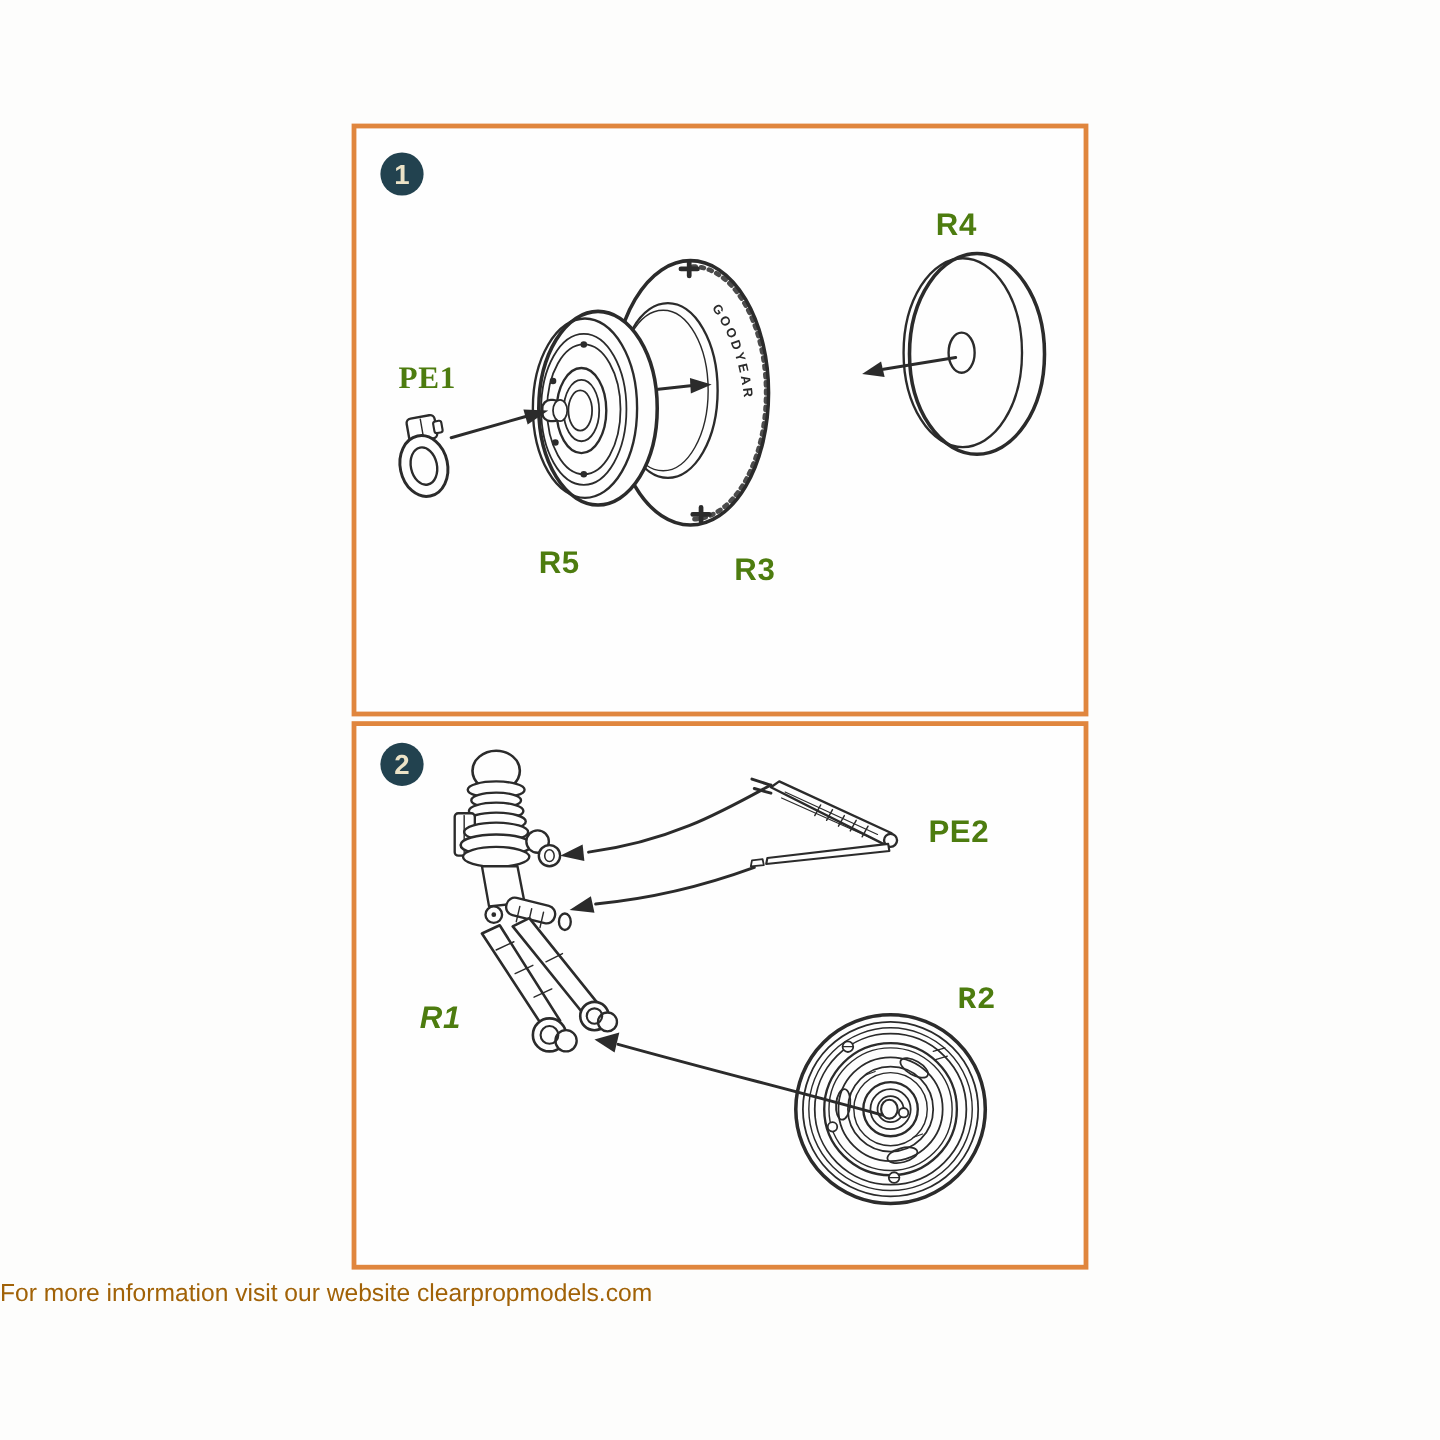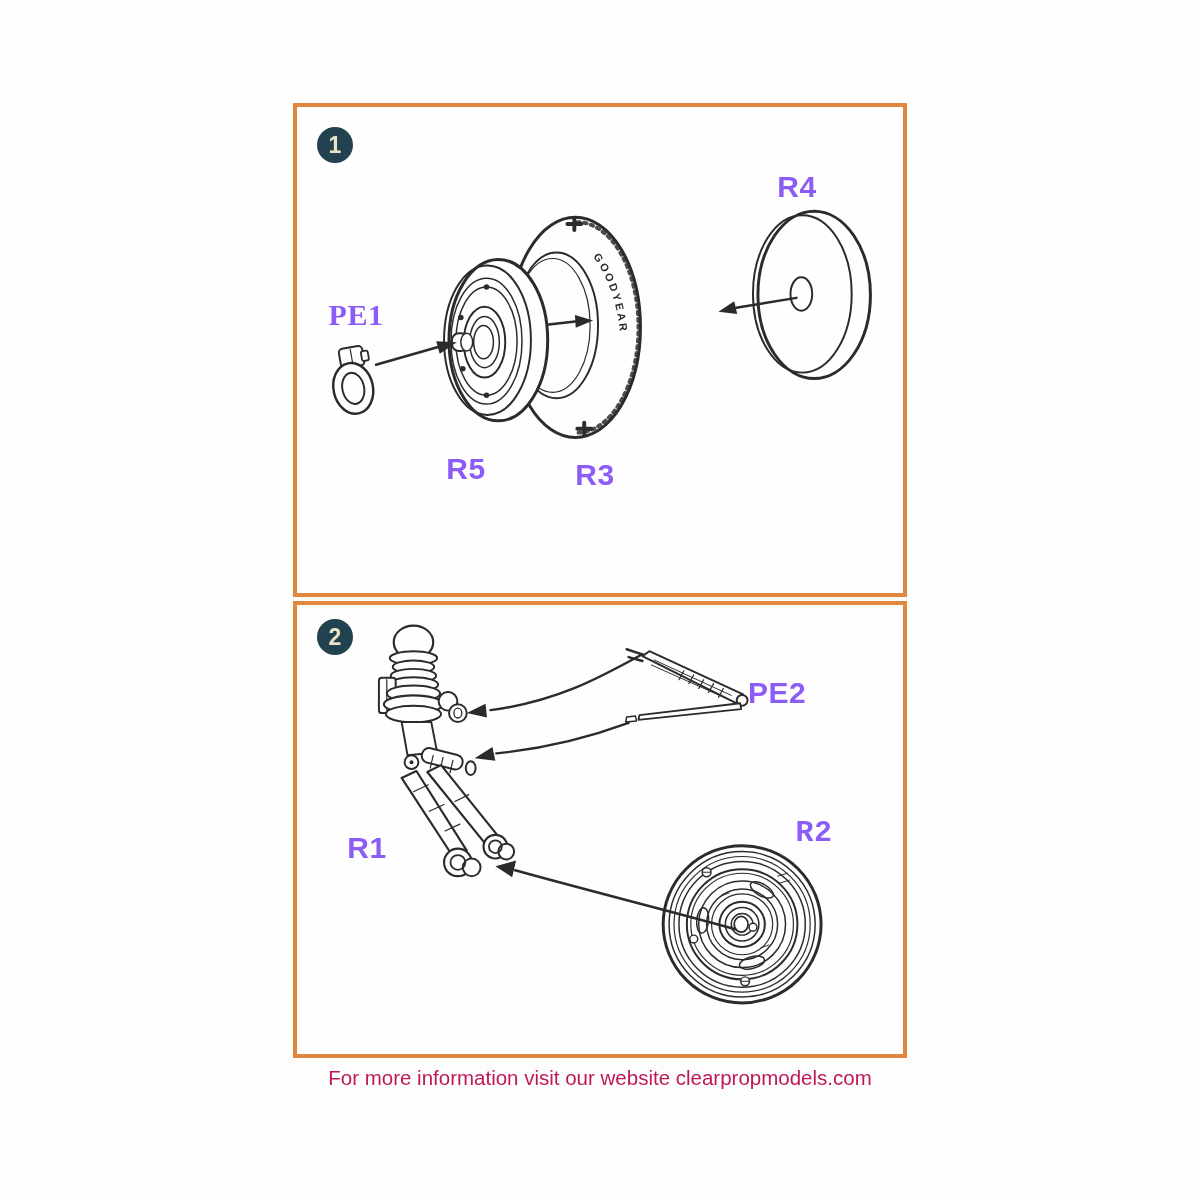--- a/index.html
+++ b/index.html
@@ -18,40 +18,40 @@
   .badge {
     position:absolute; width:36px; height:36px; border-radius:50%;
     background:#22424f; color:#ebe3c7;
     display:flex; align-items:center; justify-content:center;
     font-size:23px; font-weight:bold; z-index:3;
   }
   .panel-1 .badge { left:20px; top:20px; }
   .panel-2 .badge { left:20px; top:14px; }
   .part-label {
     position:absolute; transform:translate(-50%,-50%);
-    font-weight:bold; font-size:30px; color:#8b5cf6;
+    font-weight:bold; font-size:26px; color:#4d7c0f;
     white-space:nowrap; z-index:3; letter-spacing:0.5px;
   }
   .footer {
     position:absolute; left:0; top:1066px; width:1200px;
-    text-align:center; font-size:20.5px; color:#be185d;
+    font-size:20.5px; color:#a16207;
   }
   svg { stroke-linecap:round; stroke-linejoin:round; }
 </style>
 </head>
 <body>
 
 <div class="stage">
 
   <div class="panel panel-1">
     <div class="badge">1</div>
 
     <span class="part-label" style="left:59px; top:208px;font-family:Liberation Serif, serif;">PE1</span>
     <span class="part-label" style="left:169px; top:362px;">R5</span>
-    <span class="part-label" style="left:298px; top:368px;">R3</span>
+    <span class="part-label" style="left:332px; top:368px;">R3</span>
     <span class="part-label" style="left:500px; top:80px;">R4</span>
 
     <svg class="draw" viewBox="0 0 614 494" preserveAspectRatio="none" fill="none" stroke="#2b2b2b">
       <defs>
         <path id="gyArc" d="M 300,152 a 100,135 0 0 1 22,140"></path>
       </defs>
 
       <g>
         <ellipse cx="282" cy="224" rx="66" ry="112" fill="#fefefe" stroke-width="3"></ellipse>
         <path d="M 284,117 a 62,107 0 0 1 0,214" stroke-width="4" stroke-dasharray="2.5 4.5" opacity="0.85"></path>
@@ -109,23 +109,23 @@
       <g>
         <line x1="506" y1="194" x2="445" y2="204" stroke-width="2.5"></line>
         <polygon points="427,208 443,197.5 446,210.5" fill="#2b2b2b" stroke="none"></polygon>
       </g>
     </svg>
   </div>
 
   <div class="panel panel-2">
     <div class="badge">2</div>
 
-    <span class="part-label" style="left:70px;  top:243px;">R1</span>
+    <span class="part-label" style="left:70px;  top:243px;font-style:italic;">R1</span>
     <span class="part-label" style="left:517px; top:228px;font-family:Liberation Mono, monospace;">R2</span>
-    <span class="part-label" style="left:480px; top:88px;">PE2</span>
+    <span class="part-label" style="left:502px; top:88px;">PE2</span>
 
     <svg class="draw" viewBox="0 0 614 457" preserveAspectRatio="none" fill="none" stroke="#2b2b2b">
 
       <g>
         <ellipse cx="118" cy="38" rx="20" ry="17" fill="#fefefe" stroke-width="2.2"></ellipse>
         <ellipse cx="118" cy="54" rx="24" ry="7" fill="#fefefe" stroke-width="2"></ellipse>
         <ellipse cx="118" cy="63" rx="21" ry="6.5" fill="#fefefe" stroke-width="2"></ellipse>
         <ellipse cx="118" cy="72" rx="23" ry="7" fill="#fefefe" stroke-width="2"></ellipse>
         <ellipse cx="118" cy="81" rx="25" ry="7.5" fill="#fefefe" stroke-width="2"></ellipse>
         <rect x="83" y="74" width="17" height="36" rx="3" fill="#fefefe" stroke-width="2"></rect>

